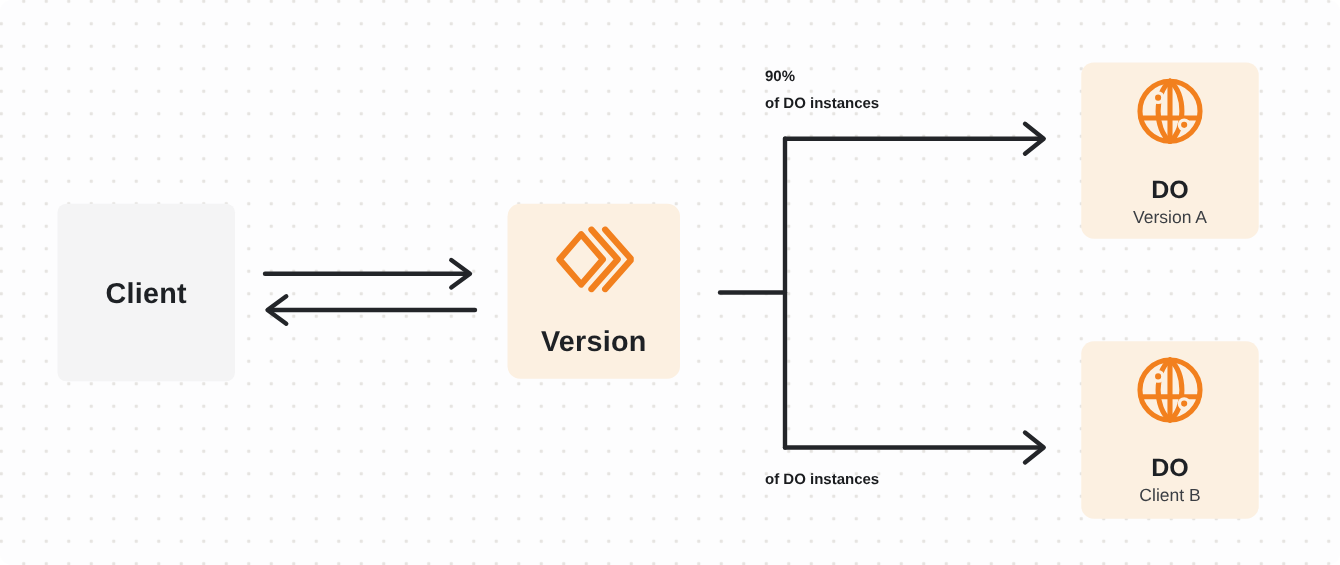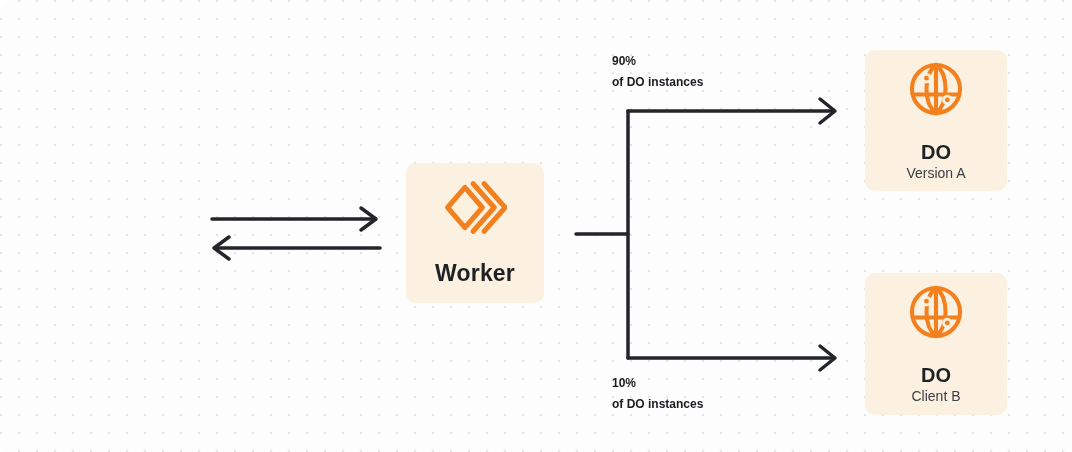--- a/index.html
+++ b/index.html
@@ -81,39 +81,41 @@
     <g>
       <path d="M628 111 H833"></path>
       <path d="M820 99 L835 111 L820 123"></path>
     </g>
     <g>
       <path d="M628 358 H833"></path>
       <path d="M820 346 L835 358 L820 370"></path>
     </g>
   </svg>
 
+  <div class="node client">
+    <span class="node-label">Client</span>
+  </div>
 
   <div class="node worker">
     <span class="icon">
       <svg width="64" height="53" viewBox="0 0 70 58" fill="none" stroke="#F2801E" stroke-width="5.5" stroke-linecap="round" stroke-linejoin="round">
         <path d="M24 7 L5 29 L24 51 L43 29 Z"></path>
         <path d="M33 3 L56 29 L33 55"></path>
         <path d="M45 3 L68 29 L45 55"></path>
       </svg>
     </span>
-    <span class="node-label">Worker</span>
+    <span class="node-label">Version</span>
   </div>
 
   <div class="edge-label top">
     <span>90%</span>
     <span>of DO instances</span>
   </div>
 
   <div class="edge-label bottom">
-    <span>10%</span>
     <span>of DO instances</span>
   </div>
 
   <div class="node do do-a">
     <span class="icon">
       <svg width="58" height="58" viewBox="0 0 64 64" fill="none" stroke="#F2801E" stroke-width="4.5" stroke-linecap="round">
         <circle cx="32" cy="32" r="26.5"></circle>
         <line x1="32" y1="5.5" x2="32" y2="58.5"></line>
         <path d="M32 5.5 C18 16, 18 48, 32 58.5"></path>
         <path d="M32 5.5 C46 16, 46 48, 32 58.5"></path>

